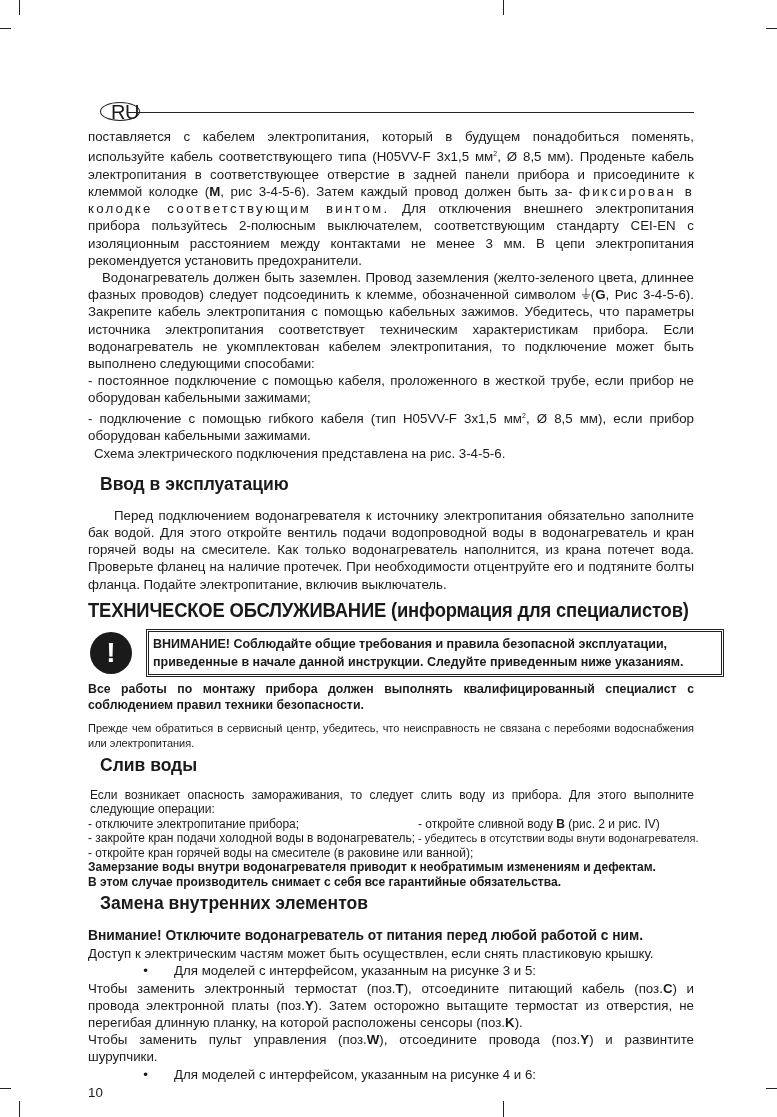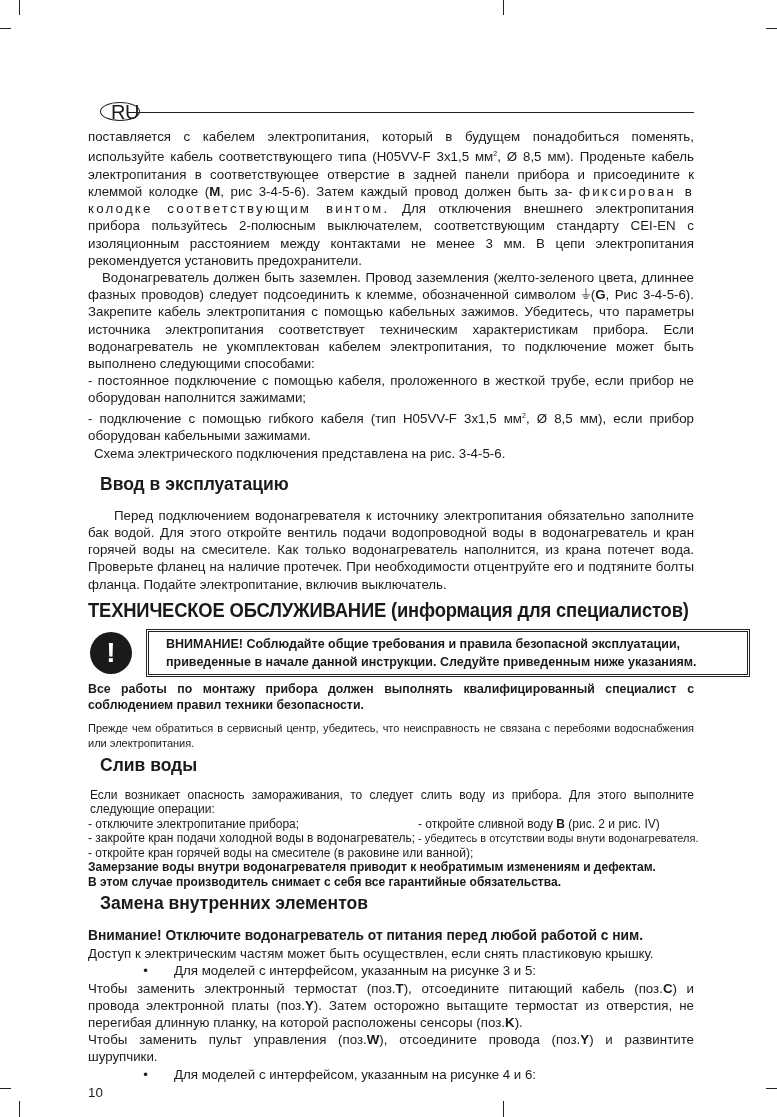--- a/index.html
+++ b/index.html
@@ -13,21 +13,21 @@
                 letter-spacing:-0.5px; }
   .lang-line { position:absolute; left:40px; right:0; top:12px; height:1.3px; background:#222; }
   p { margin:0; font-size:13.3px; line-height:17.2px; text-align:justify; }
   .ind { text-indent:14px; }
   .spaced { letter-spacing:2.2px; }
   .h2 { font-weight:bold; font-size:17.5px; line-height:21px; margin:12px; }
   .h1 { font-weight:bold; font-size:20px; line-height:26px; margin:4px 0 6px 0; letter-spacing:-0.2px; transform:scaleX(0.92); transform-origin:left; white-space:nowrap; }
   .warn-wrap { display:flex; align-items:center; margin:4px 0 4px 0; }
   .warn-icon { width:42px; height:42px; border-radius:50%; background:#1a1a1a; color:#fff;
                font-weight:bold; font-size:28px; text-align:center; line-height:42px; margin:0 14px 0 2px; flex:none; }
-  .warn-box { border:3px double #222; padding:3px 17px; flex:1; }
+  .warn-box { border:3px double #222; padding:3px 4px; flex:1; }
   .warn-box p { font-weight:bold; font-size:13.3px; line-height:18px; text-align:left; white-space:nowrap; transform:scaleX(0.94); transform-origin:left; }
   .small p { font-size:12px; line-height:14.5px; }
   .bold p, p.bold { font-weight:bold; }
   .cols { display:flex; font-size:12px; line-height:14.5px; }
   .cols .c1 { width:330px; }
   .cols .c2 { flex:1; }
   .bullet { display:flex; font-size:13.3px; line-height:17.2px; }
   .bullet .dot { width:60px; text-align:right; padding-right:26px; box-sizing:content-box; }
   .num { font-size:13.3px; margin-top:2px; }
   b { font-weight:bold; }
@@ -55,21 +55,21 @@
   <div style="height:4px"></div>
 
   <p>
     <span>поставляется с кабелем электропитания, который в будущем понадобиться поменять, используйте кабель соответствующего типа (H05VV-F 3x1,5 мм</span><sup>2</sup><span>, Ø 8,5 мм). Проденьте кабель электропитания в соответствующее отверстие в задней панели прибора и присоедините к клеммой колодке (</span><b>M</b><span>, рис 3-4-5-6).  Затем каждый провод должен быть за-</span>
     <span class="spaced">фиксирован в колодке соответствующим винтом.</span><span> Для отключения внешнего электропитания прибора пользуйтесь 2-полюсным выключателем, соответствующим стандарту CEI-EN с изоляционным расстоянием между контактами не менее 3 мм. В цепи электропитания рекомендуется установить предохранители.</span>
   </p>
 
   <p class="ind">
     <span>Водонагреватель должен быть заземлен. Провод заземления (желто-зеленого цвета, длиннее фазных проводов) следует подсоединить к клемме, обозначенной символом </span><span>⏚</span><span>(</span><b>G</b><span>, Рис 3-4-5-6). Закрепите кабель электропитания с помощью кабельных зажимов. Убедитесь, что параметры источника электропитания соответствует техническим характеристикам прибора. Если водонагреватель не укомплектован кабелем электропитания, то подключение может быть выполнено следующими способами:</span>
   </p>
-  <p style="padding-left:0">- постоянное подключение с помощью кабеля, проложенного в жесткой трубе, если прибор не оборудован наполнится зажимами;</p>
+  <p style="padding-left:0">- постоянное подключение с помощью кабеля, проложенного в жесткой трубе, если прибор не оборудован кабельными зажимами;</p>
   <p>
     <span>- подключение с помощью гибкого кабеля (тип H05VV-F 3x1,5 мм</span><sup>2</sup><span>, Ø 8,5 мм), если прибор оборудован кабельными зажимами.</span>
   </p>
   <p style="padding-left:6px">Схема электрического подключения представлена на рис. 3-4-5-6.</p>
 
   <div class="h2">Ввод в эксплуатацию</div>
   <p class="ind" style="text-indent:26px">Перед подключением водонагревателя к источнику электропитания обязательно заполните бак водой. Для этого откройте вентиль подачи водопроводной воды в водонагреватель и кран горячей воды на смесителе. Как только водонагреватель наполнится, из крана потечет вода. Проверьте фланец на наличие протечек. При необходимости отцентруйте его и подтяните болты фланца. Подайте электропитание, включив выключатель.</p>
 
   <div class="h1">ТЕХНИЧЕСКОЕ ОБСЛУЖИВАНИЕ (информация для специалистов)</div>
 

